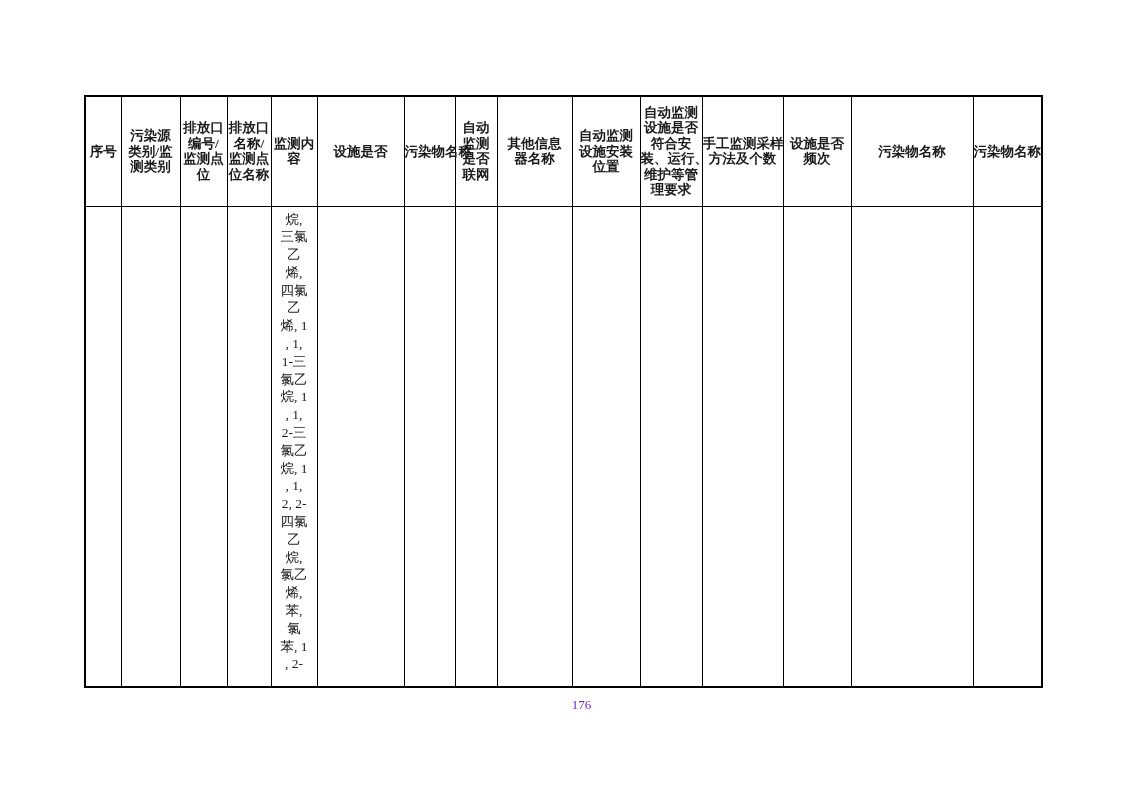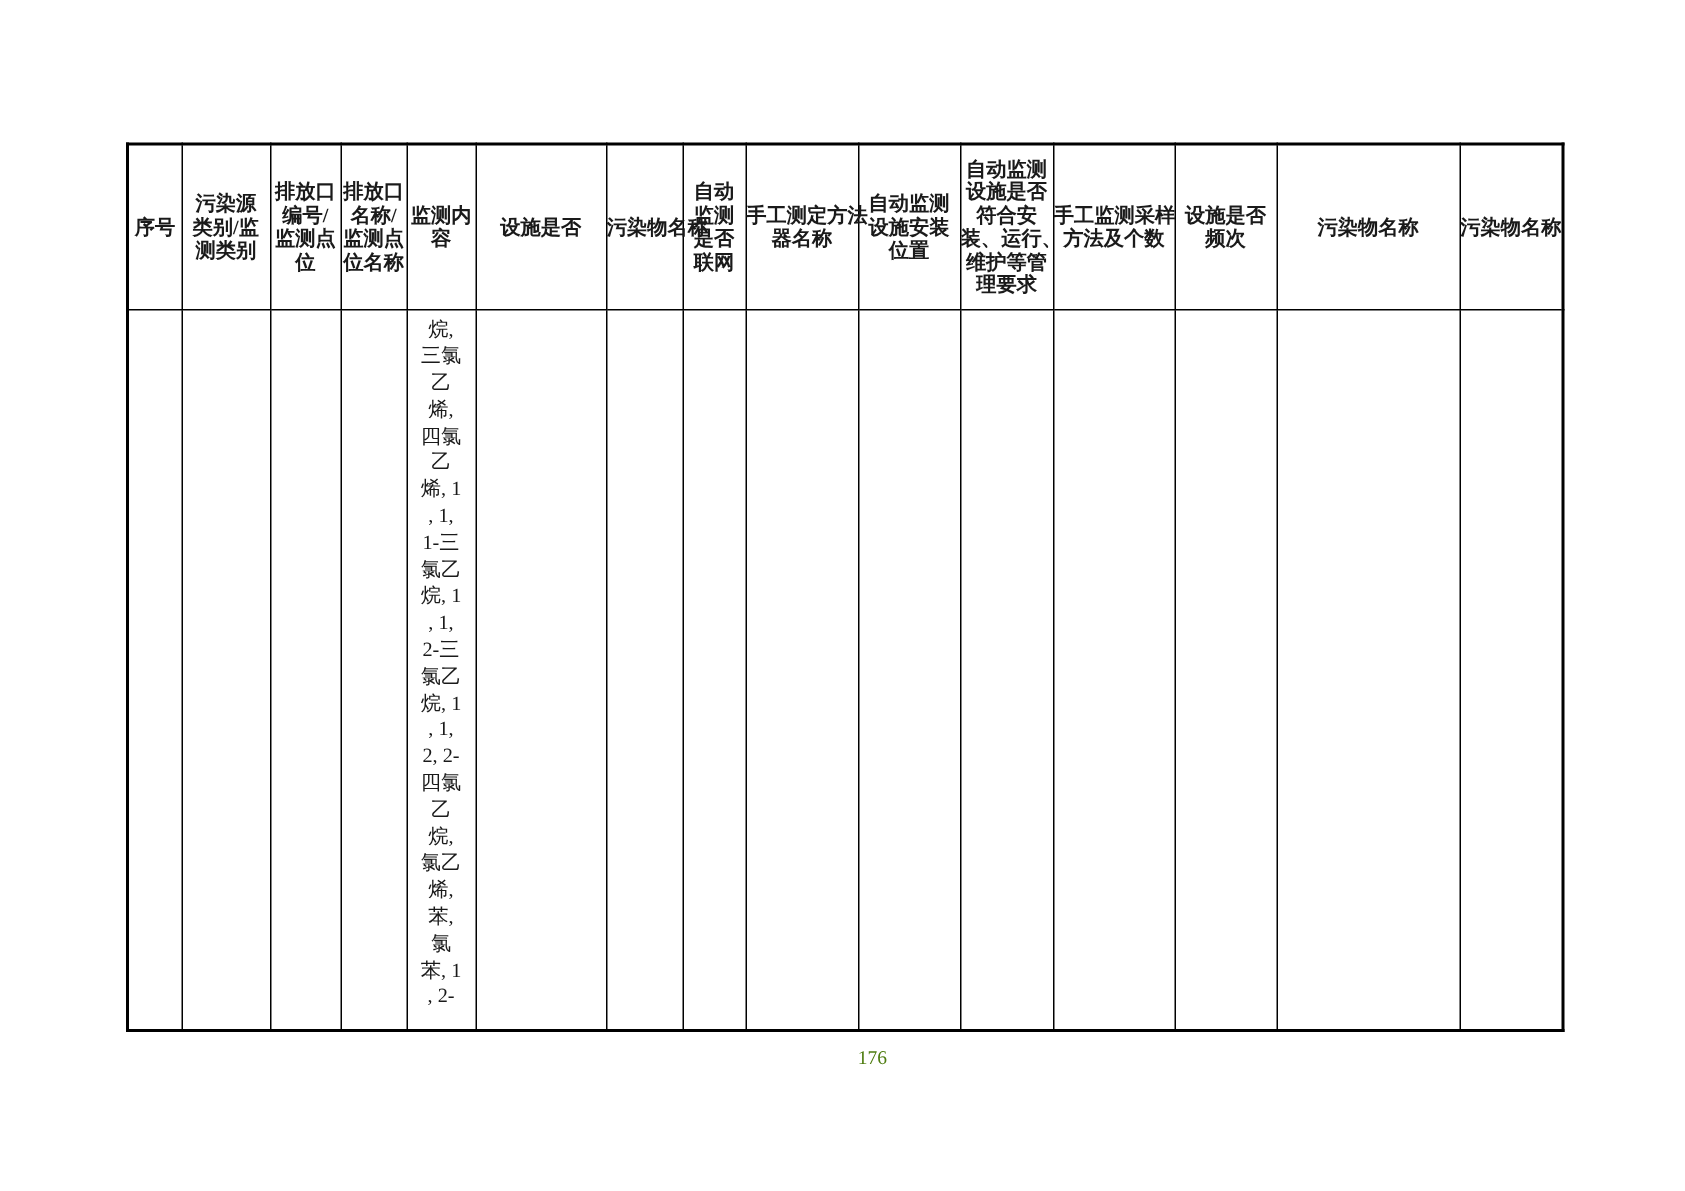--- a/index.html
+++ b/index.html
@@ -44,21 +44,21 @@
     vertical-align: top;
     padding-top: 4px;
   }
   .page-number {
     position: absolute;
     top: 697px;
     left: 0;
     width: 1123px;
     text-align: center;
     font-size: 13px;
-    color: #4d7c0f;
+    color: #6d28d9;
     padding-left: 40px;
   }
 </style>
 </head>
 <body>
 
 <table class="monitoring-table">
   <colgroup>
     <col style="width:36px">
     <col style="width:59px">
@@ -91,21 +91,21 @@
 监测点
 位名称</th>
       <th>监测内
 容</th>
       <th>设施是否</th>
       <th>污染物名称</th>
       <th>自动
 监测
 是否
 联网</th>
-      <th>手工测定方法
+      <th>其他信息
 器名称</th>
       <th>自动监测
 设施安装
 位置</th>
       <th>自动监测
 设施是否
 符合安
 装、运行、
 维护等管
 理要求</th>

